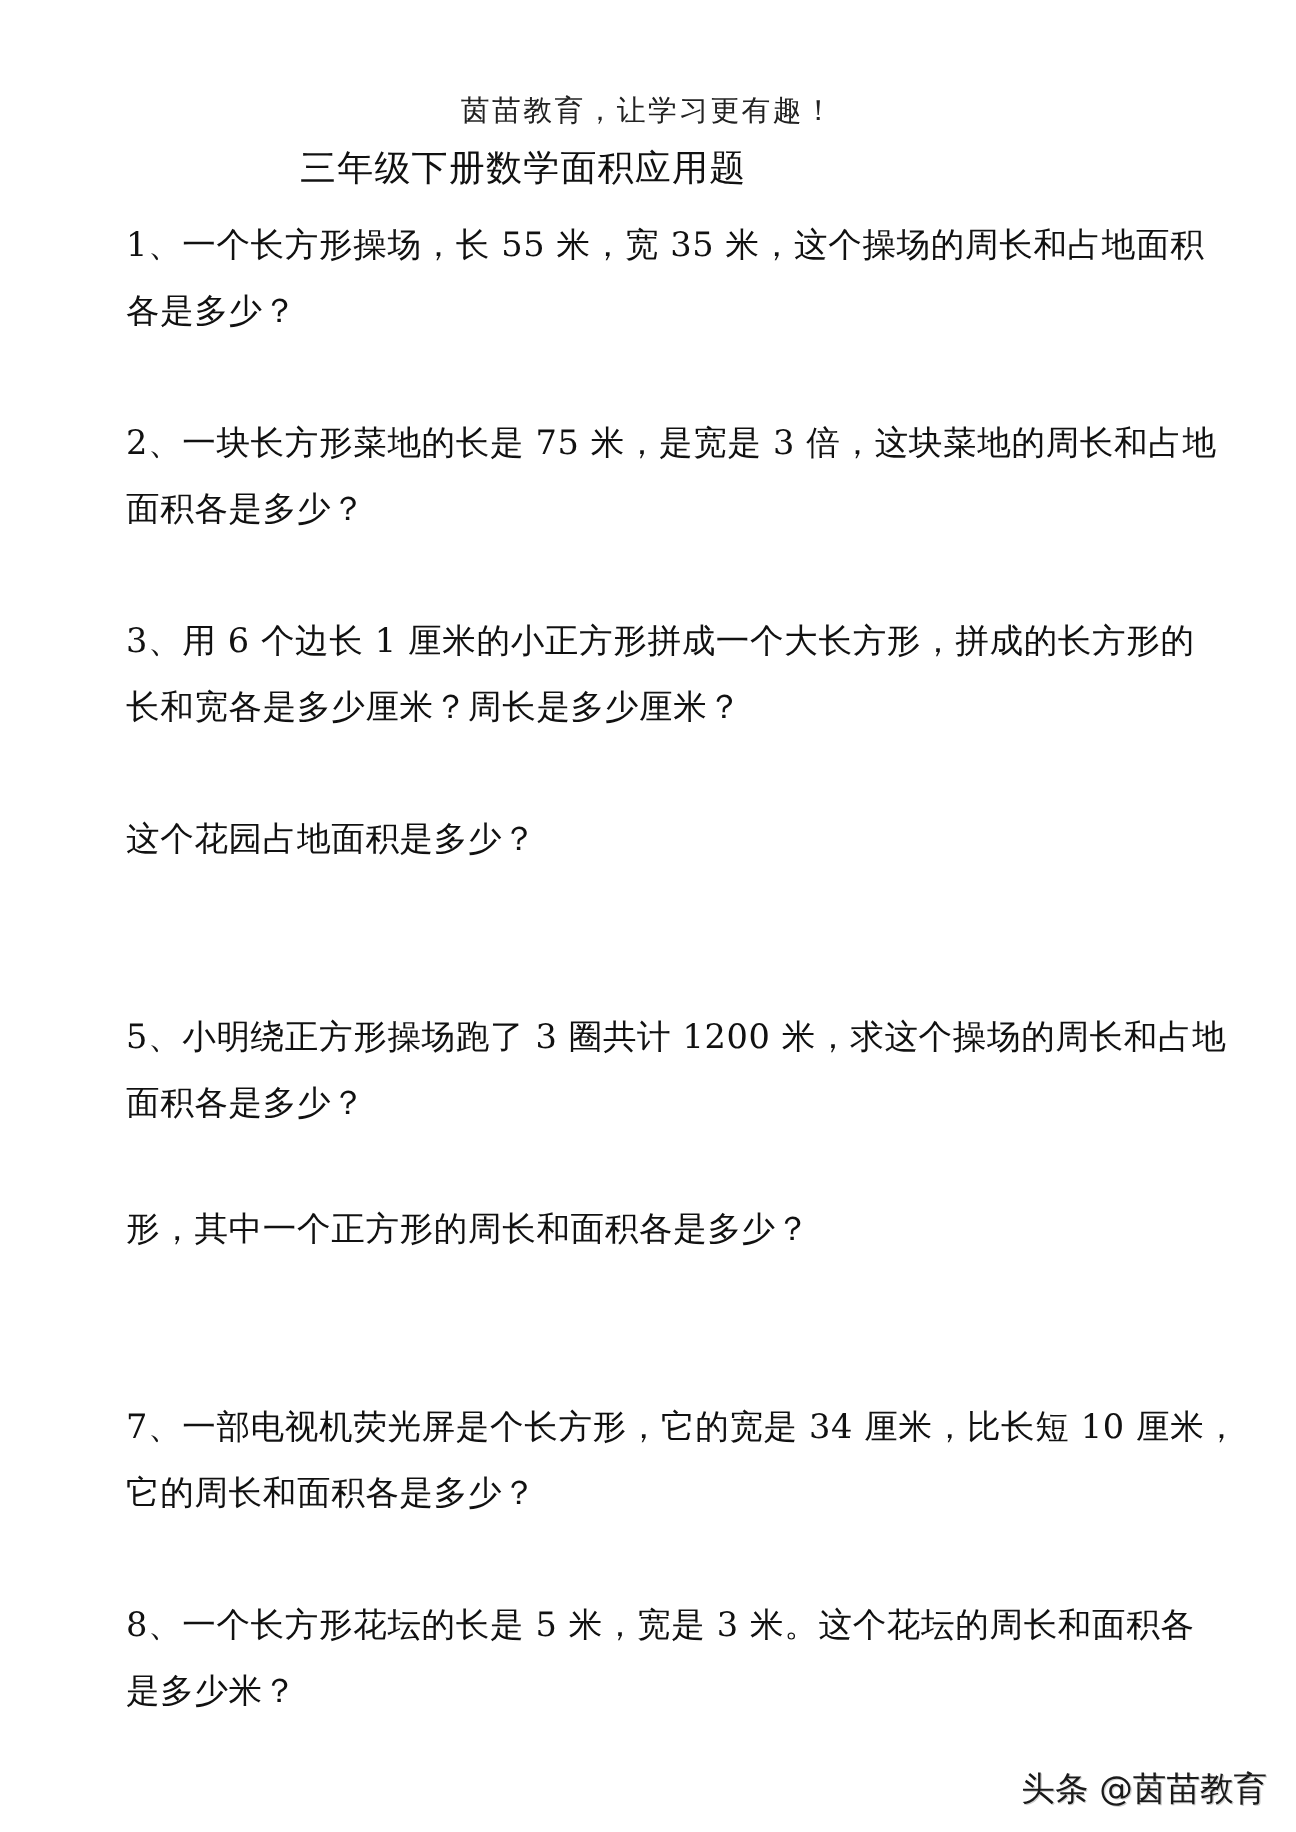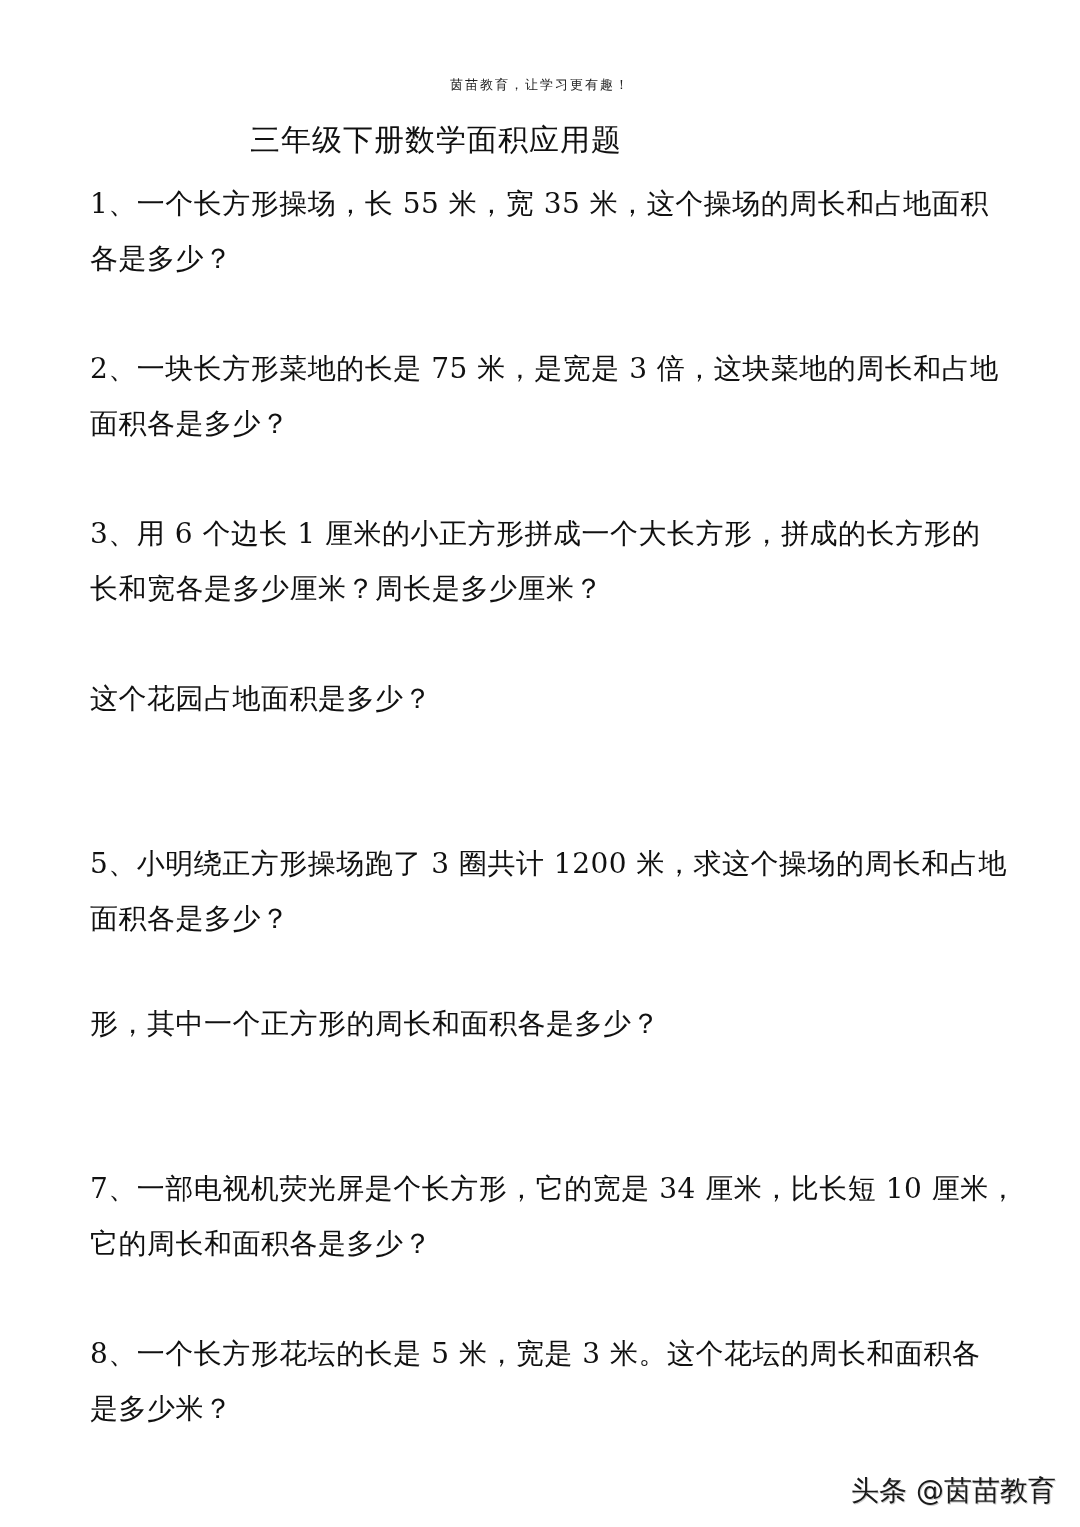--- a/index.html
+++ b/index.html
@@ -14,21 +14,21 @@
       overflow: hidden;
       color: #111111;
       font-family: "DejaVu Serif", "Liberation Serif", serif;
     }
     .slogan {
       position: absolute;
       top: 76px;
       left: 0;
       width: 1080px;
       text-align: center;
-      font-size: 13px;
+      font-size: 24px;
       letter-spacing: 2px;
       color: #222;
       font-family: "DejaVu Serif", "Liberation Serif", serif;
     }
     .title {
       position: absolute;
       top: 120px;
       left: 0;
       width: 872px;
       text-align: center;
@@ -43,20 +43,21 @@
       width: 910px;
       font-size: 28px;
       line-height: 55px;
       color: #111;
       font-family: "DejaVu Serif", "Liberation Serif", serif;
       letter-spacing: 0.5px;
     }
     .question .line {
       display: block;
       white-space: nowrap;
+      margin-left: 15px;
     }
     .watermark {
       position: absolute;
       right: 24px;
       top: 1472px;
       font-size: 28px;
       color: #1a1a1a;
       font-family: "DejaVu Sans", "Liberation Sans", sans-serif;
       text-shadow: 1px 1px 0 #cccccc;
       margin-left: 41px;

